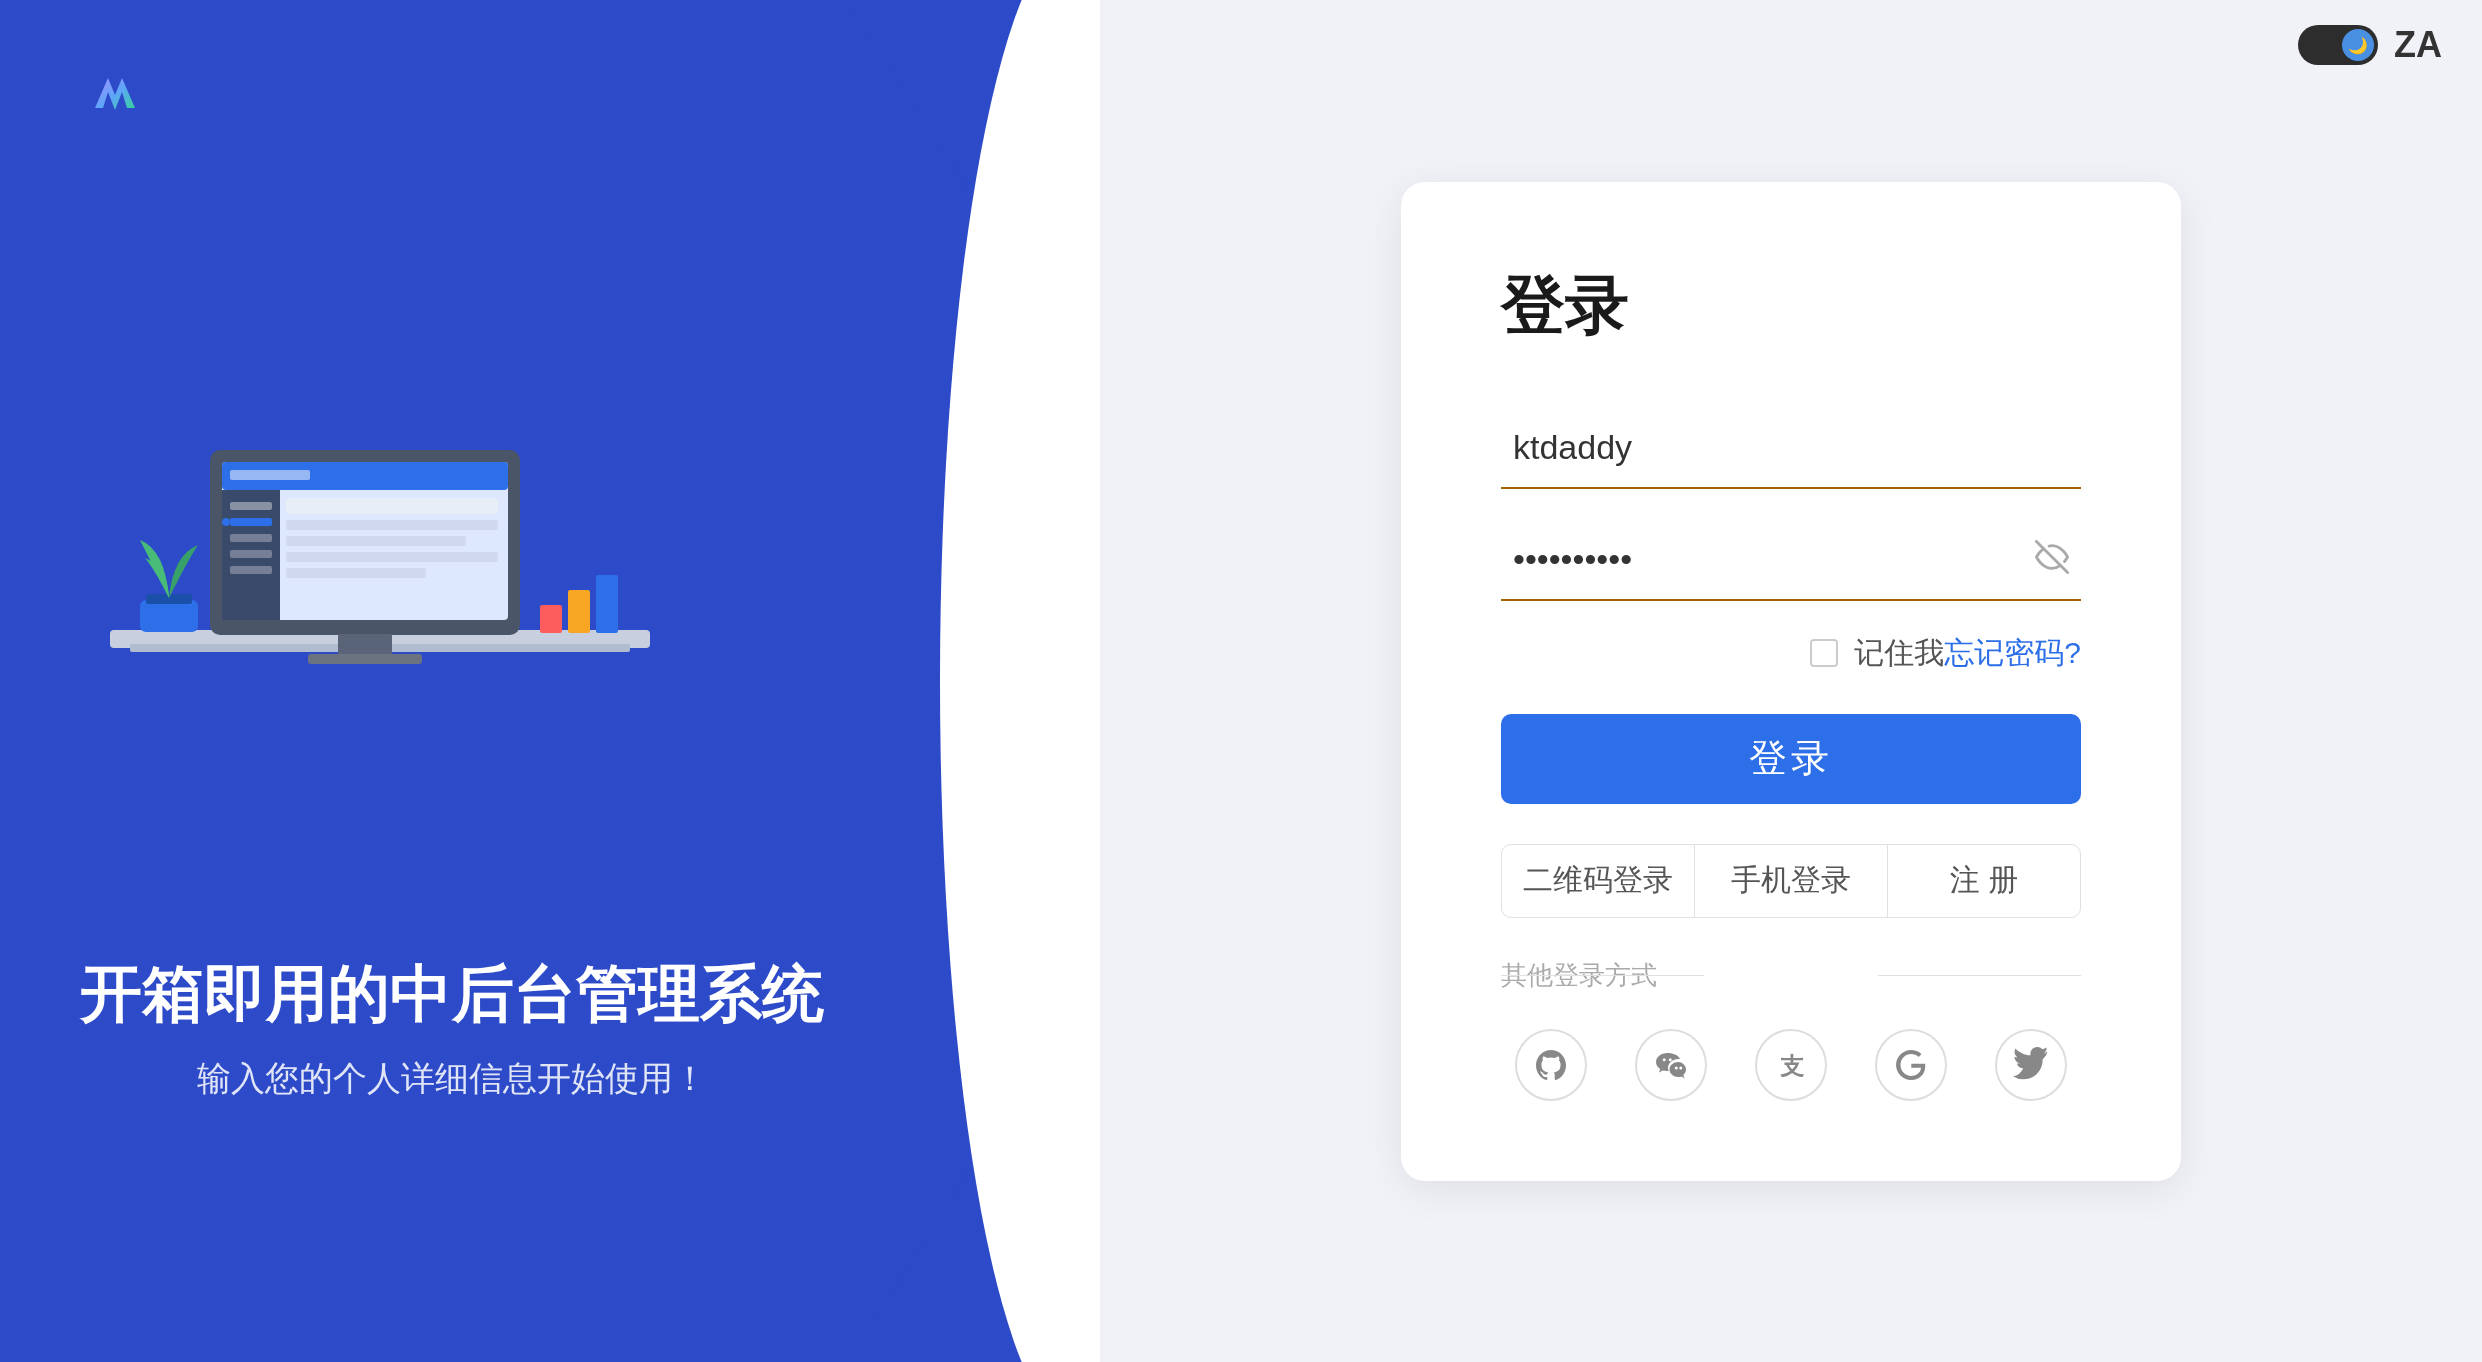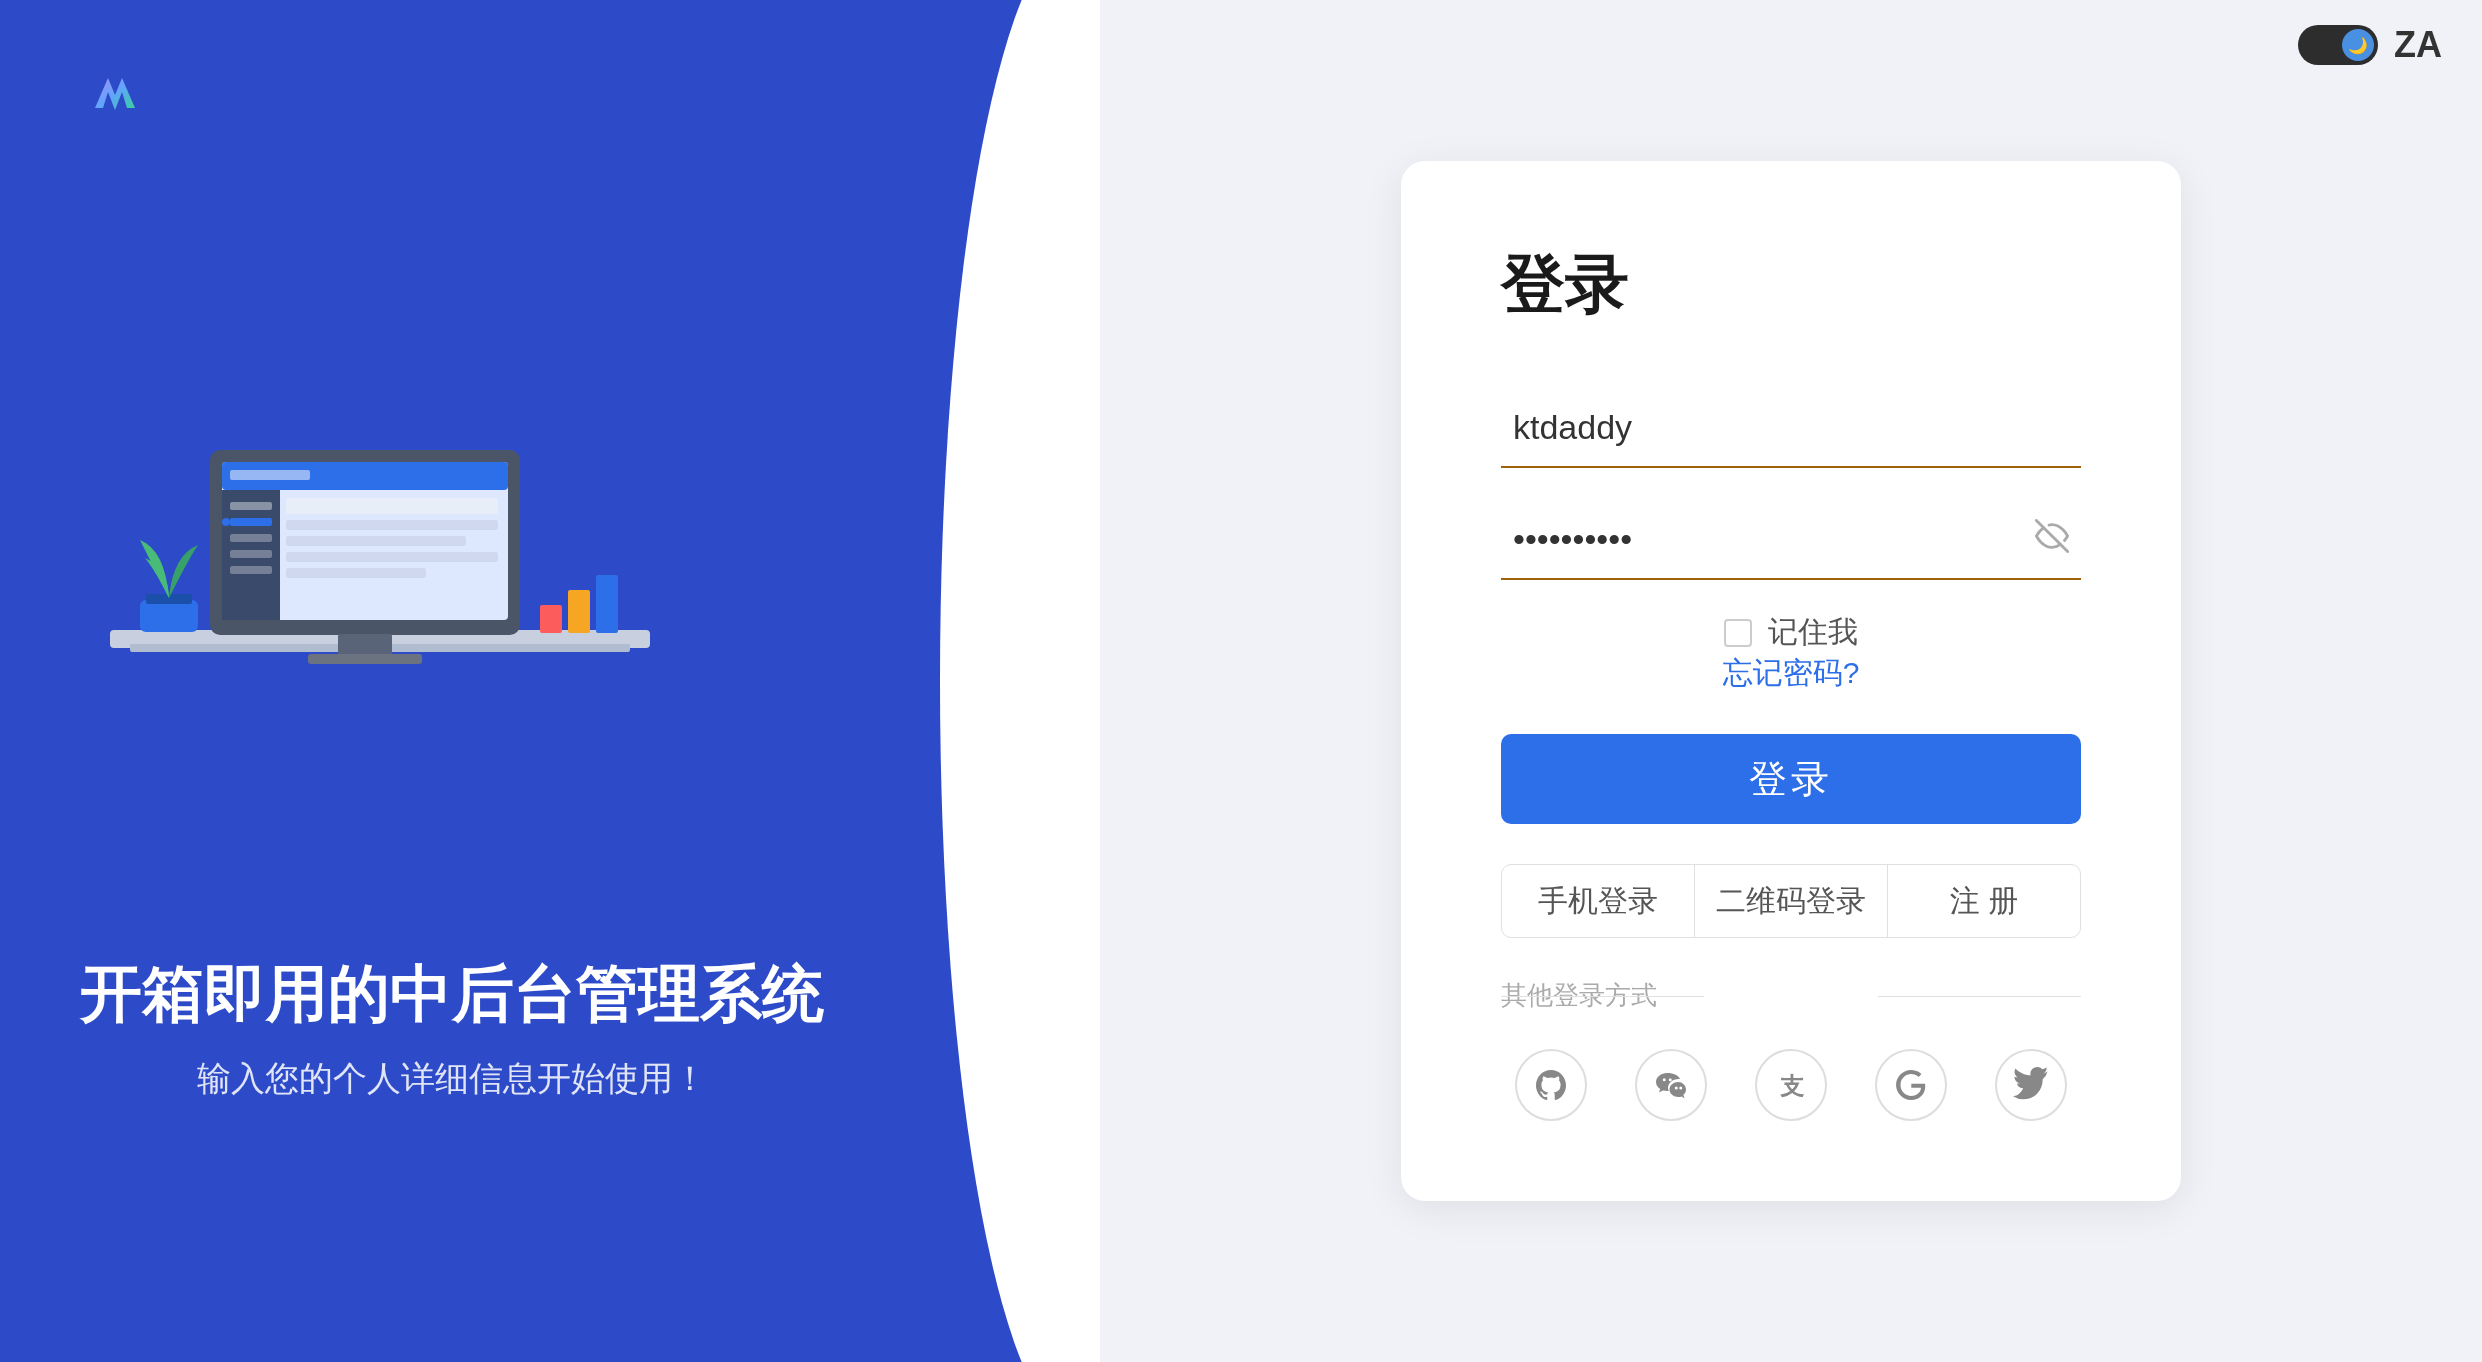--- a/index.html
+++ b/index.html
@@ -192,24 +192,23 @@
     .eye-icon {
       position: absolute;
       right: 12px;
       color: #aaa;
       font-size: 34px;
       cursor: pointer;
     }
 
     .form-options {
       display: flex;
-      justify-content: flex-start;
+      justify-content: flex-end;
       align-items: center;
       margin: 32px 0 40px;
-      flex-direction: column;
     }
 
     .remember-me {
       display: flex;
       align-items: center;
       gap: 16px;
       font-size: 30px;
       color: #555;
       cursor: pointer;
     }
@@ -422,22 +421,22 @@
         <span>记住我</span>
       </label>
       <a class="forgot-link" href="#">忘记密码?</a>
     </div>
 
     
     <button class="login-btn">登录</button>
 
     
     <div class="alt-login-tabs">
+      <div class="alt-tab">二维码登录</div>
       <div class="alt-tab">手机登录</div>
-      <div class="alt-tab">二维码登录</div>
       <div class="alt-tab">注 册</div>
     </div>
 
     
     <div class="social-divider">其他登录方式</div>
 
     
     <div class="social-icons">
       <div class="social-icon">
 

